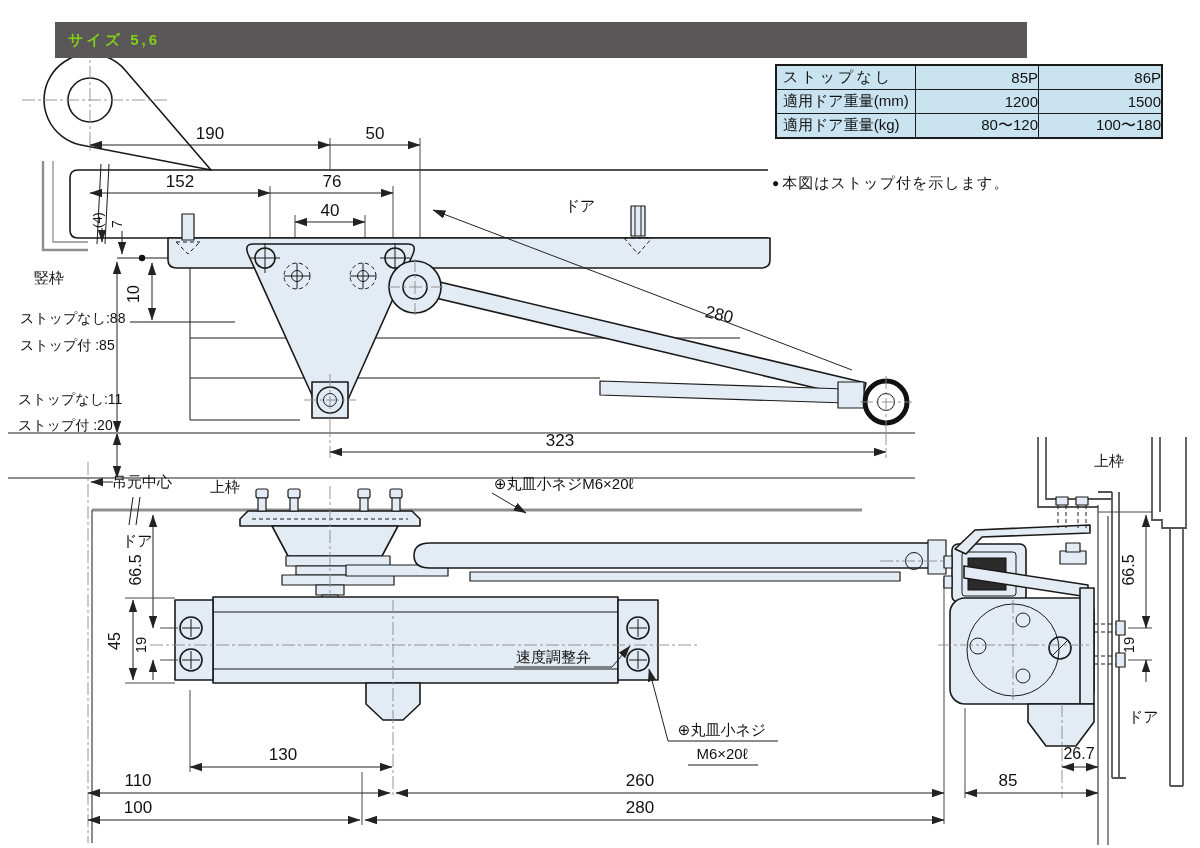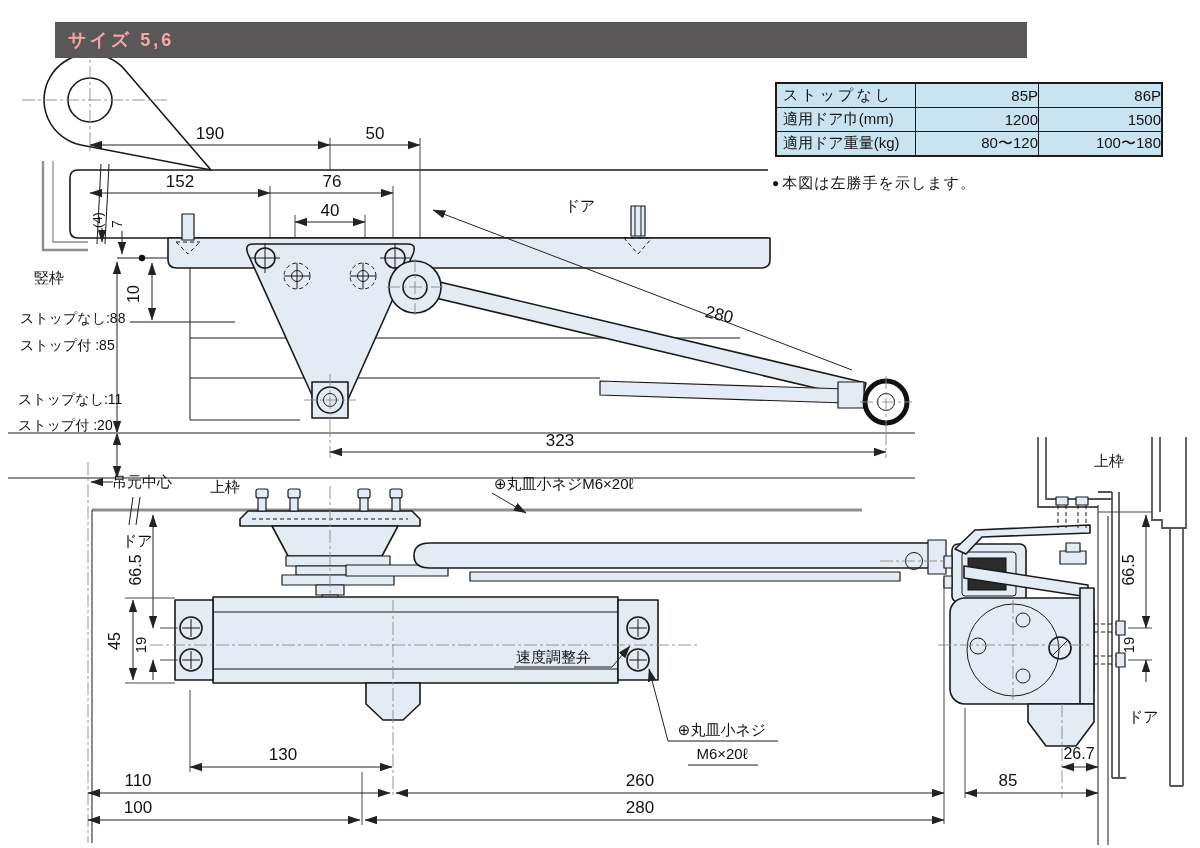--- a/index.html
+++ b/index.html
@@ -1,22 +1,22 @@
 <!DOCTYPE html>
 <html><head>
 <meta charset="utf-8">
 <style>
   html,body{margin:0;padding:0;background:#fff;}
   .page{position:relative;width:1200px;height:848px;background:#ffffff;overflow:hidden;
         font-family:"Liberation Sans","DejaVu Sans",sans-serif;}
   .title-bar{position:absolute;left:55px;top:22px;width:972px;height:36px;background:#595757;
-        color:#fca5a5;font-size:18px;font-weight:bold;line-height:36px;padding-left:13px;
+        color:#84cc16;font-size:15px;font-weight:bold;line-height:36px;padding-left:13px;
         box-sizing:border-box;letter-spacing:3px;}
   .drawing-svg{position:absolute;left:0;top:0;width:1200px;height:848px;}
-  .spec-table{position:absolute;left:775px;top:64px;border-collapse:collapse;border:2px solid #1a1a1a;margin-top:18px;}
+  .spec-table{position:absolute;left:775px;top:64px;border-collapse:collapse;border:2px solid #1a1a1a;}
   .spec-table td{border:1px solid #1a1a1a;background:#c9e3f1;font-size:15px;color:#111;
         height:23px;padding:0;}
   .spec-table td.lbl{width:132px;padding-left:6px;}
   .spec-table td.val{width:122px;text-align:right;}
   .sp1{letter-spacing:3px;}
   .sp2{letter-spacing:7px;}
   .notes{position:absolute;left:772px;top:170px;}
   .note{font-size:15px;color:#111;line-height:25px;letter-spacing:1px;white-space:nowrap;}
   .note .blt{font-size:12px;margin-right:2px;vertical-align:1px;}
   
@@ -318,29 +318,29 @@
   <div class="title-bar">サイズ 5,6</div>
 
   <table class="spec-table">
     <tbody>
       <tr>
         <td class="lbl sp1">ストップなし</td>
         <td class="val">85P</td>
         <td class="val">86P</td>
       </tr>
       <tr>
-        <td class="lbl">適用ドア巾(mm)</td>
+        <td class="lbl">適用ドア重量(mm)</td>
         <td class="val">1200</td>
         <td class="val">1500</td>
       </tr>
       <tr>
         <td class="lbl">適用ドア重量(kg)</td>
         <td class="val">80〜120</td>
         <td class="val">100〜180</td>
       </tr>
     </tbody>
   </table>
 
   <div class="notes">
-    <div class="note"><span class="blt">●</span><span>本図は左勝手を示します。</span></div>
+    <div class="note"><span class="blt">●</span><span>本図はストップ付を示します。</span></div>
   </div>
 
 </div>
 
 </body></html>

